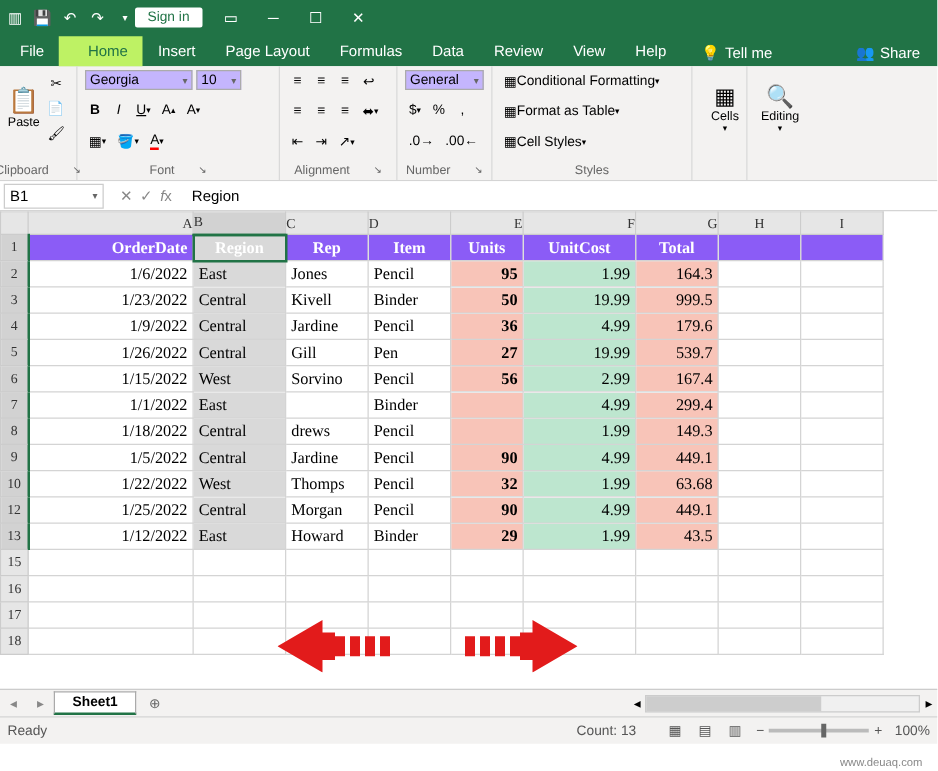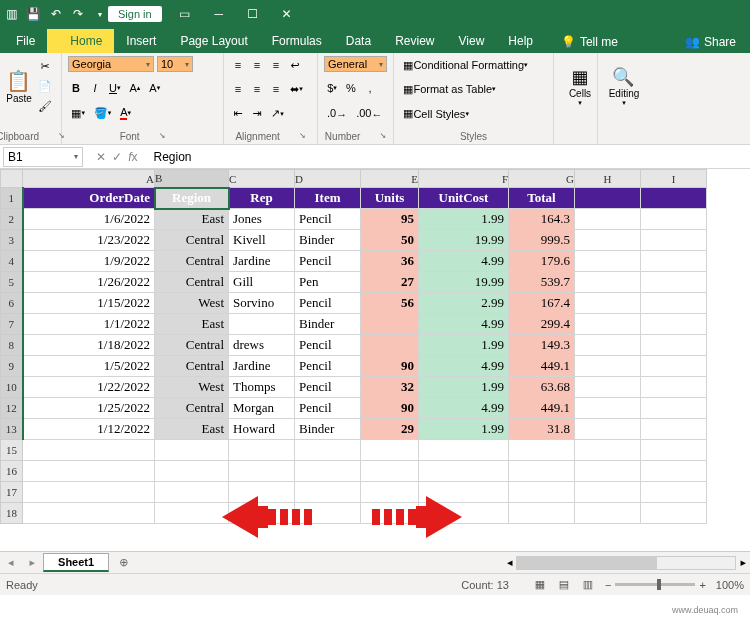--- a/index.html
+++ b/index.html
@@ -9,64 +9,64 @@
     .titlebar { background: #217346; color: #fff; height: 28px; display: flex; align-items: center; padding: 0 4px; }
     .titlebar .qat { display: flex; gap: 6px; align-items: center; }
     .titlebar .qat span { width: 16px; height: 16px; display: flex; align-items: center; justify-content: center; }
     .titlebar .title { flex: 1; text-align: left; padding-left: 260px; font-size: 12px; }
     .titlebar .signin { background: #fff; color: #217346; padding: 2px 10px; border-radius: 2px; font-size: 11px; margin-right: 6px; }
     .titlebar .winbtn { width: 34px; height: 22px; display: flex; align-items: center; justify-content: center; color: #fff; }
     
     
     .tabs { background: #217346; height: 25px; display: flex; align-items: flex-end; color: #fff; padding: 0 4px; }
     .tabs .tab { padding: 5px 12px 5px 12px; font-size: 12px; cursor: pointer; }
-    .tabs .tab.active { background: #fde047; color: #217346; padding-left: 23px; }
+    .tabs .tab.active { background: #bef264; color: #217346; padding-left: 23px; }
     .tabs .tellme { margin-left: 8px; display: flex; align-items: center; gap: 4px; padding: 4px 8px; }
     .tabs .share { margin-left: auto; padding: 4px 10px; display: flex; align-items: center; gap: 4px; }
     
     
     .ribbon { background: #f3f2f1; height: 92px; display: flex; border-bottom: 1px solid #d4d4d4; }
     .group { border-right: 1px solid #d9d9d9; padding: 3px 6px 2px 6px; display: flex; flex-direction: column; justify-content: space-between; }
     .group .glabel { font-size: 10px; color: #666; text-align: left; padding-top: 2px; display: flex; justify-content: center; gap: 19px; }
     .group .row { display: flex; gap: 3px; align-items: center; }
     .btn { padding: 1px 3px; display: inline-flex; align-items: center; justify-content: center; min-width: 16px; min-height: 18px; font-size: 11px; cursor: pointer; }
     .btn.large { flex-direction: column; width: 40px; height: 60px; }
-    .dropdown { border: 1px solid #ababab; background: #fdba74; padding: 1px 3px; font-size: 11px; display: flex; align-items: center; }
+    .dropdown { border: 1px solid #ababab; background: #c4b5fd; padding: 1px 3px; font-size: 11px; display: flex; align-items: center; }
     .dropdown .arrow { margin-left: auto; font-size: 8px; color: #666; }
     
     
     .formulabar { height: 24px; display: flex; align-items: center; border-bottom: 1px solid #d4d4d4; background: #fff; }
     .namebox { width: 80px; border: 1px solid #ccc; padding: 2px 4px; margin: 0 3px; font-size: 12px; display:flex; align-items:center; }
     .namebox .arrow { margin-left:auto; font-size:8px; color:#666; }
     .fb-btns { display: flex; gap: 6px; padding: 0 10px; color: #888; }
     .fb-input { flex: 1; border: none; padding: 2px 6px; font-size: 12px; }
     
     
     .grid-wrap { position: relative; height: 382px; overflow: hidden; }
     .grid { border-collapse: collapse; font-family: Georgia, serif; font-size: 13px; }
     .grid th.rowhdr, .grid th.corner, .grid th.colhdr { background: #e6e6e6; border: 1px solid #ccc; font-weight: normal; font-size: 11px; font-family: "Segoe UI"; padding: 0; color: #333; }
     .grid th.corner { width: 22px; }
     .grid th.colhdr { height: 18px; }
     .grid th.colhdr.sel { background: #d2d2d2; border-bottom: 2px solid #217346; }
     .grid th.rowhdr { width: 22px; height: 21px; text-align: center; }
     .grid th.rowhdr.sel { background: #d2d2d2; border-right: 2px solid #217346; }
     .grid td { border: 1px solid #d4d4d4; padding: 1px 4px; height: 21px; white-space: nowrap; overflow: hidden; }
-    .hdr-row td { background: #4c1d95; color: #fff; font-weight: bold; text-align: center; }
+    .hdr-row td { background: #8b5cf6; color: #fff; font-weight: bold; text-align: center; }
     .td-a { width: 132px; text-align: right; }
     .td-b { width: 74px; text-align: left; }
     .td-c { width: 66px; text-align: left; }
     .td-d { width: 66px; text-align: left; }
     .td-e { width: 58px; text-align: right; font-weight: bold; }
     .td-f { width: 90px; text-align: right; }
     .td-g { width: 66px; text-align: right; }
     .td-h { width: 66px; }
     .td-i { width: 66px; }
     .bg-red { background: #f8c4b8; }
     .bg-grn { background: #bde6cf; }
-    .sel-col { background: #d9d9d9 !important; text-align: right; }
+    .sel-col { background: #d9d9d9 !important; }
     .sel-outline { outline: 2px solid #217346; outline-offset: -1px; }
     
     
     .sheettabs { height: 22px; display: flex; align-items: center; border-top: 1px solid #ccc; background: #f3f2f1; font-size: 11px; }
     .sheettabs .nav { padding: 0 8px; color: #888; }
     .sheettabs .sheet { background: #fff; border: 1px solid #aaa; border-bottom: 2px solid #217346; padding: 2px 14px; font-weight: bold; }
     .sheettabs .add { padding: 0 10px; color: #666; }
     .sheettabs .scroll { margin-left: auto; display: flex; align-items: center; }
     .sheettabs .scrollbar { width: 220px; height: 14px; border: 1px solid #ccc; background: #f0f0f0; position: relative; }
     .sheettabs .thumb { position: absolute; left: 0; width: 140px; height: 12px; background: #cdcdcd; }
@@ -425,21 +425,21 @@
           <td class="td-i"></td>
         </tr>
         <tr>
           <th class="rowhdr sel">13</th>
           <td class="td-a">1/12/2022</td>
           <td class="td-b sel-col">East</td>
           <td class="td-c">Howard</td>
           <td class="td-d">Binder</td>
           <td class="td-e bg-red">29</td>
           <td class="td-f bg-grn">1.99</td>
-          <td class="td-g bg-red">31.8</td>
+          <td class="td-g bg-red">43.5</td>
           <td class="td-h"></td>
           <td class="td-i"></td>
         </tr>
       </tbody>
   <tbody id="blank-rows">
         <tr>
           <th class="rowhdr">15</th>
           <td class="td-a"></td>
           <td class="td-b"></td>
           <td class="td-c"></td>

